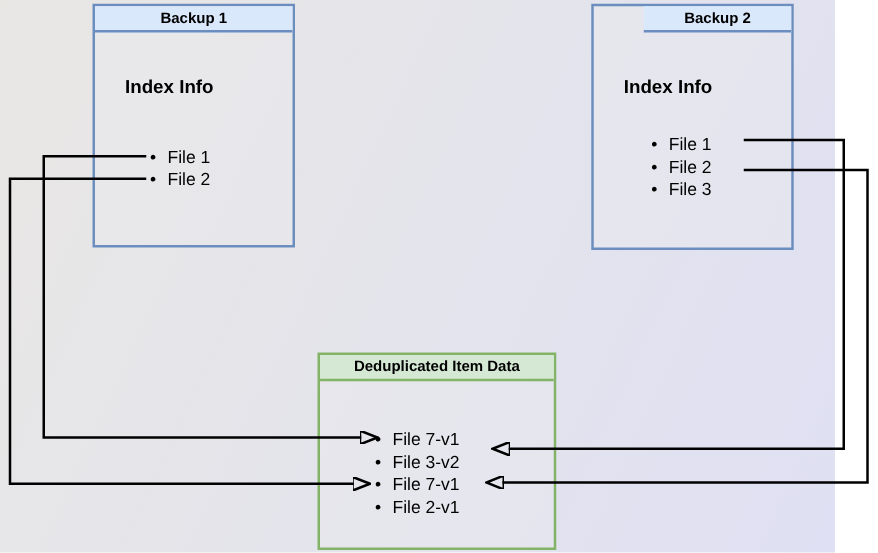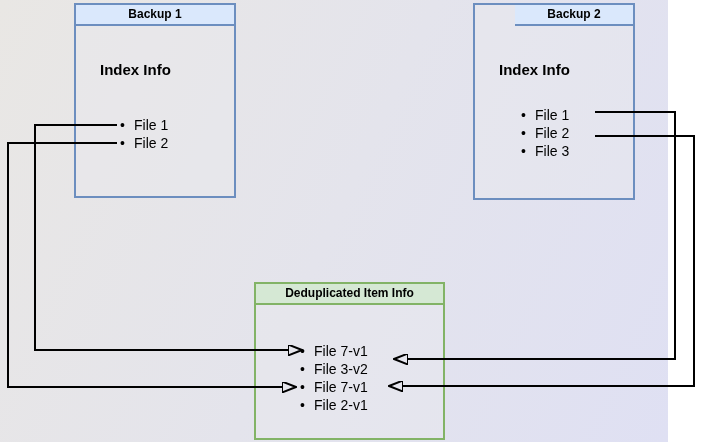--- a/index.html
+++ b/index.html
@@ -122,21 +122,21 @@
       <span class="dot">•</span>
       <span>File 2</span>
     </div>
     <div class="li">
       <span class="dot">•</span>
       <span>File 3</span>
     </div>
   </div>
 
   <div class="node green" id="dedup-box">
-    <div class="node-header">Deduplicated Item Info</div>
+    <div class="node-header">Deduplicated Item Data</div>
   </div>
   <div class="file-list" id="dedup-list">
     <div class="li">
       <span class="dot">•</span>
       <span>File 7-v1</span>
     </div>
     <div class="li">
       <span class="dot">•</span>
       <span>File 3-v2</span>
     </div>

